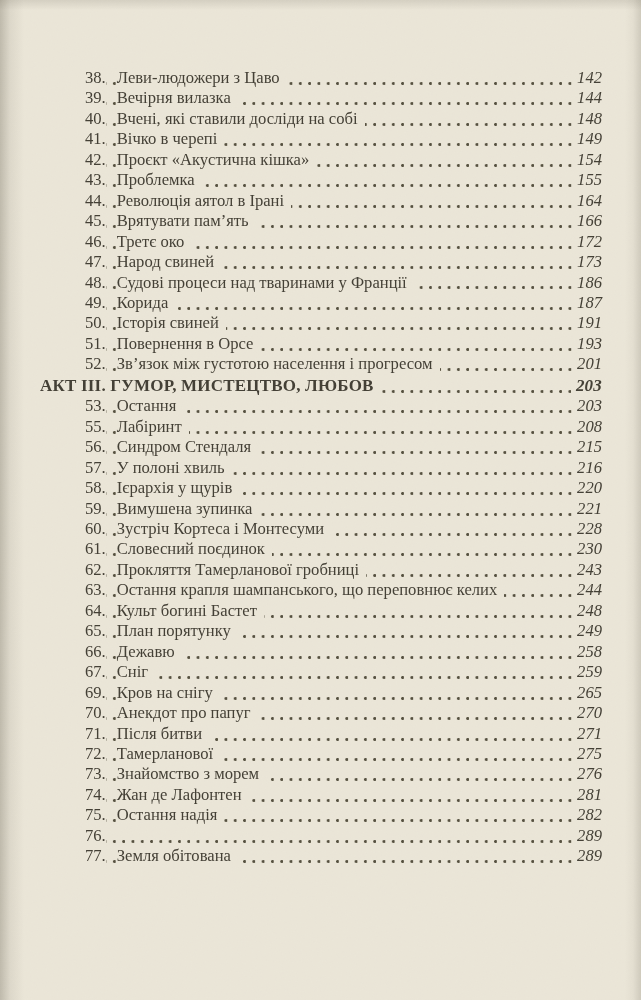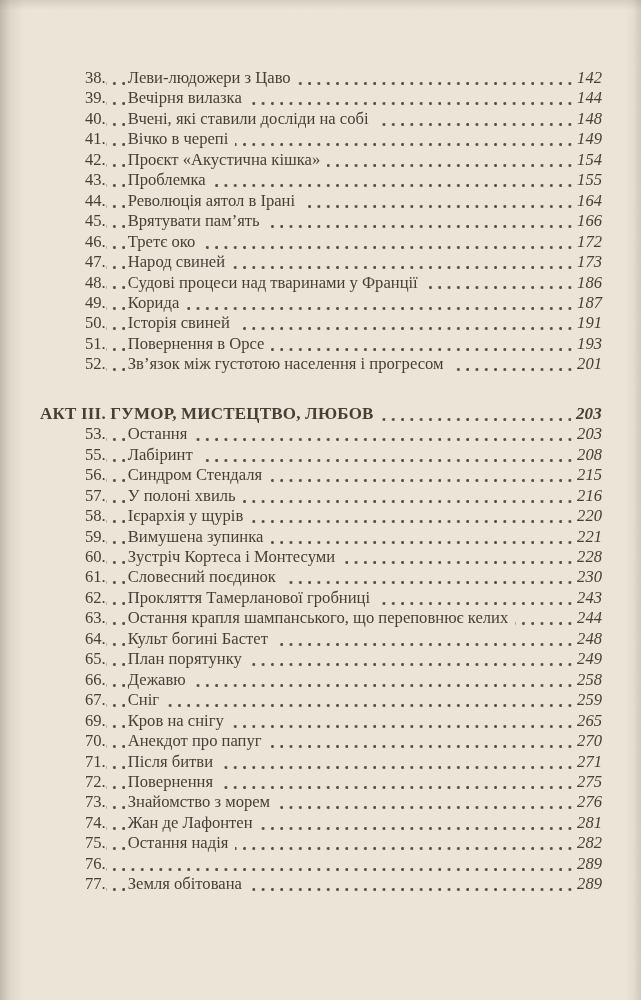--- a/index.html
+++ b/index.html
@@ -46,27 +46,27 @@
     position:absolute;
     left:0;right:1px;bottom:3.5px;height:3px;
     background-image:radial-gradient(circle at 1.5px 1.5px, var(--dot) 1.2px, rgba(85,80,63,0) 1.7px);
     background-size:9.3px 3px;
     background-repeat:repeat-x;
   }
   .num,.title,.pagenum{
     position:relative;
     background:var(--paper);
   }
-  .num{margin-right:22px;}
+  .num{margin-right:11px;}
   .title{padding-right:7px;}
   .leader{flex:1 1 auto;min-width:0;}
   .pagenum{padding-left:5px;font-style:italic;}
   .heading-row{
     margin-left:-45px;
-    margin-top:28px;
+    margin-top:0;
     font-weight:bold;
     font-size:17px;
     line-height:21.5px;
     letter-spacing:.2px;
   }
   
   .heading-row::before{background-position:7.8px 0;}
 </style>
 </head>
 <body>
@@ -265,21 +265,21 @@
     <span class="pagenum">270</span>
   </div>
       <div class="row entry-row">
     <span class="num">71.</span>
     <span class="title">Після битви</span>
     <span class="leader"></span>
     <span class="pagenum">271</span>
   </div>
       <div class="row entry-row">
     <span class="num">72.</span>
-    <span class="title">Повернення</span>
+    <span class="title">Тамерланової</span>
     <span class="leader"></span>
     <span class="pagenum">275</span>
   </div>
       <div class="row entry-row">
     <span class="num">73.</span>
     <span class="title">Знайомство з морем</span>
     <span class="leader"></span>
     <span class="pagenum">276</span>
   </div>
       <div class="row entry-row">

